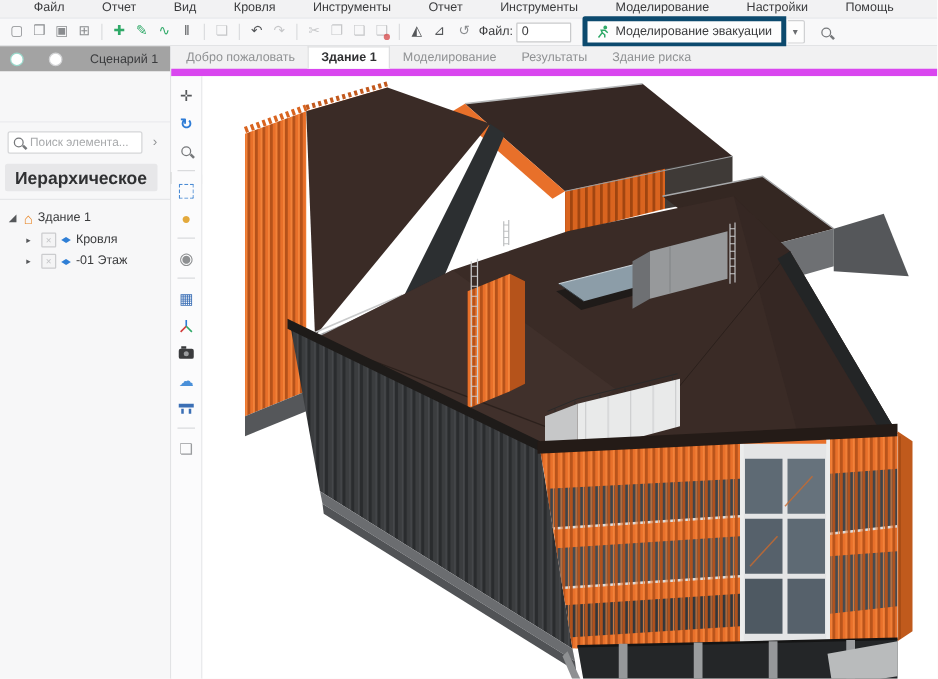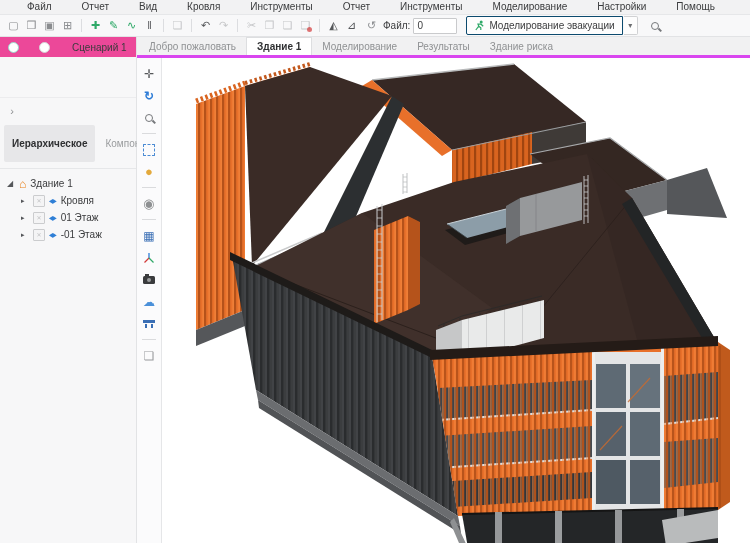--- a/index.html
+++ b/index.html
@@ -13,58 +13,58 @@
   .tb{width:17px;height:17px;display:flex;align-items:center;justify-content:center;border-radius:2px;position:relative;}
   .tb span{font-size:11px;line-height:11px;color:#8a8c8f;}
   .tb.dk span{color:#55575a;}
   .tb.dis span{color:#c6c7c9;}
   .tb.grn span{color:#2fa968;}
   .tbdiv{width:1px;height:13px;background:#dcdde0;margin:0 4px;}
   .rd{position:absolute;right:2px;bottom:2px;width:5px;height:5px;border-radius:50%;background:#d64545;opacity:.75;}
   .anglewrap{display:flex;align-items:center;gap:3px;margin-left:2px;}
   .anglewrap input{width:36px;height:14px;border:1px solid #c9cacc;border-radius:1px;font-size:10px;
        font-family:"Liberation Sans",sans-serif;padding:0 3px;color:#3a3b3d;background:#fff;}
-  .runbtn{display:flex;align-items:center;gap:4px;height:17px;background:#fdfdfd;border:1px solid #0c4a6e;
+  .runbtn{display:flex;align-items:center;gap:4px;height:17px;background:#fdfdfd;border:4px solid #0c4a6e;
        border-radius:2px 0 0 2px;padding:0 7px;margin-left:8px;cursor:default;}
   .runlbl{color:#3a3b3d;font-size:10px;white-space:nowrap;}
   .runcaret{width:13px;height:17px;border:1px solid #d0d1d3;border-left:none;border-radius:0 2px 2px 0;
        display:flex;align-items:center;justify-content:center;color:#6b6d70;font-size:8px;background:#fdfdfd;}
   .mag{width:6px;height:6px;border:1.5px solid #76787b;border-radius:50%;position:relative;}
   .mag::after{content:"";position:absolute;width:4px;height:1.5px;background:#76787b;transform:rotate(45deg);right:-3.5px;bottom:-1.5px;}
   
   .main{display:flex;height:507px;}
   .sidebar{width:136px;background:#f7f7f8;border-right:1px solid #e2e3e5;display:flex;flex-direction:column;}
-  .scen-row{height:20px;display:flex;align-items:center;gap:20px;padding-left:8px;background:#ec4899;}
+  .scen-row{height:20px;display:flex;align-items:center;gap:20px;padding-left:8px;background:#a3a3a3;}
   .circ{width:9px;height:9px;border-radius:50%;border:1.5px solid #9ad8cb;background:#fff;}
   .circ.g2{border-color:#d3d4d6;}
   .scen-lbl{color:#3a3b3d;font-size:10px;margin-left:2px;}
   .side-spacer{height:40px;border-bottom:1px solid #ececee;}
   .search-row{display:flex;align-items:center;padding:7px 6px 6px 6px;gap:4px;}
   .search-box{flex:1;position:relative;}
   .search-box input{width:100%;box-sizing:border-box;height:18px;border:1px solid #d5d6d8;border-radius:2px;
        background:#fff;font-size:9.5px;font-family:"Liberation Sans",sans-serif;padding:0 4px 0 17px;color:#6b6d70;}
   .search-box input::placeholder{color:#a8aaac;}
   .search-mag{position:absolute;left:5px;top:5px;}
   .chev{width:12px;text-align:center;color:#8f9193;font-size:11px;cursor:default;}
   .view-tabs{display:flex;align-items:center;gap:2px;padding:2px 4px 6px 4px;border-bottom:1px solid #e6e7e9;}
-  .vtab{padding:13px 8px;border-radius:2px;color:#9a9c9e;font-size:10px;}
+  .vtab{padding:3px 8px;border-radius:2px;color:#9a9c9e;font-size:14px;}
   .vtab.act{background:#e7e7e9;color:#2f3032;font-weight:bold;}
   .tree{padding-top:6px;}
   .trow{height:17px;display:flex;align-items:center;gap:4px;padding-left:7px;cursor:default;}
   .trow.child{padding-left:21px;}
   .arr{font-size:7px;color:#55575a;width:8px;}
   .arr.exp{font-size:8px;}
   .cbx{width:10px;height:10px;border:1px solid #cbccce;border-radius:1px;background:#f4f4f5;
        display:flex;align-items:center;justify-content:center;font-size:6px;color:#c2c3c5;}
   .house{color:#e8821e;font-size:12px;line-height:10px;font-weight:bold;}
   .floor-ic{color:#2f7fd6;font-size:10px;display:inline-block;transform:scaleY(.62);}
   .tlabel{color:#3a3b3d;font-size:10px;}
   
   .rightcol{flex:1;display:flex;flex-direction:column;min-width:0;}
-  .tabstrip{height:18px;background:#f1f1f2;border-bottom:3px solid #d946ef;display:flex;align-items:flex-end;padding-left:2px;}
+  .tabstrip{height:18px;background:#f1f1f2;border-bottom:6px solid #d946ef;display:flex;align-items:flex-end;padding-left:2px;}
   .dtab{height:17px;line-height:17px;padding:0 10px;color:#8f9193;font-size:10px;cursor:default;}
   .dtab.act{background:#ffffff;border:1px solid #dddee0;border-bottom:none;color:#2f3032;font-weight:bold;}
   .content{flex:1;display:flex;min-height:0;}
   .toolcol{width:24px;background:#fbfbfc;border-right:1px solid #e5e6e8;display:flex;flex-direction:column;
        align-items:center;padding-top:6px;gap:3px;}
   .ticon{width:20px;height:19px;display:flex;align-items:center;justify-content:center;border-radius:2px;}
   .ticon span{font-size:12px;color:#55575a;}
   .ticon.blue span{color:#2e7cd6;font-weight:bold;}
   .ticon.yellow span{color:#e3a93c;font-size:13px;}
   .ticon.gray span{color:#8e9092;font-size:13px;}
@@ -182,43 +182,41 @@
 <div class="main">
 
   <div class="sidebar">
     <div class="scen-row">
       <span class="circ"></span>
       <span class="circ g2"></span>
       <span class="scen-lbl">Сценарий 1</span>
     </div>
     <div class="side-spacer"></div>
     <div class="search-row">
+      <div class="search-box">
+        <span class="mag search-mag"></span>
+        <input placeholder="Поиск элемента..." style="">
+      </div>
       <span class="chev">›</span>
     </div>
     <div class="view-tabs">
       <span class="vtab act">Иерархическое</span>
       <span class="vtab">Компонентное</span>
     </div>
     <div class="tree">
       <div class="trow">
         <span class="arr exp">◢</span>
         <span class="house">⌂</span>
         <span class="tlabel">Здание 1</span>
       </div>
       <div class="trow child">
         <span class="arr">▸</span>
         <span class="cbx">✕</span>
         <span class="floor-ic">◆</span>
         <span class="tlabel">Кровля</span>
-      </div>
-      <div class="trow child">
-        <span class="arr">▸</span>
-        <span class="cbx">✕</span>
-        <span class="floor-ic">◆</span>
-        <span class="tlabel">01 Этаж</span>
       </div>
       <div class="trow child">
         <span class="arr">▸</span>
         <span class="cbx">✕</span>
         <span class="floor-ic">◆</span>
         <span class="tlabel">-01 Этаж</span>
       </div>
     </div>
   </div>
 

